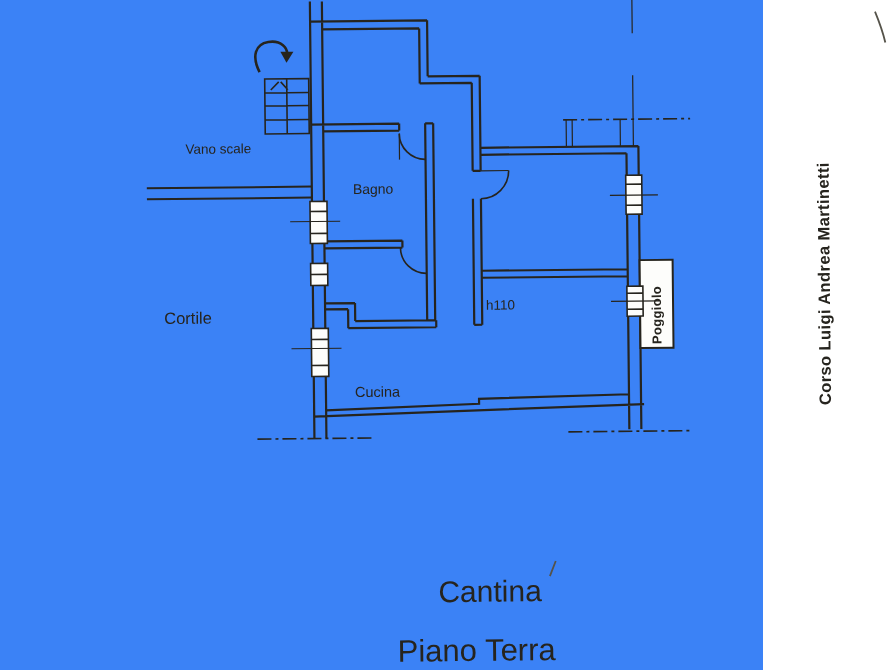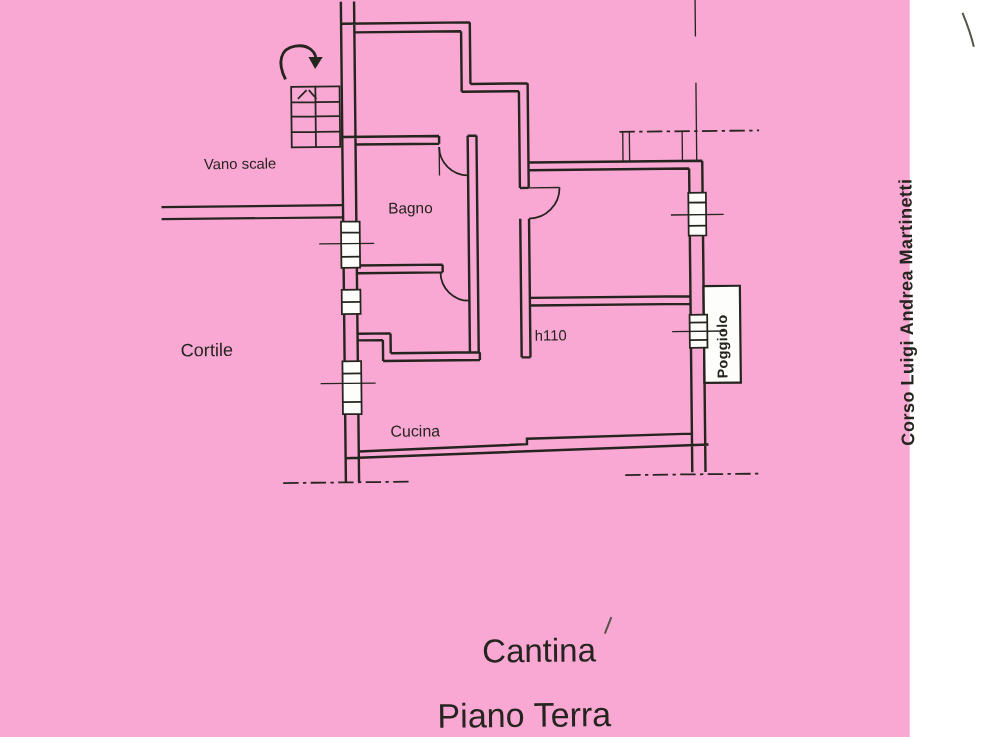--- a/index.html
+++ b/index.html
@@ -2,22 +2,22 @@
 <html><head>
 <meta charset="utf-8">
 <style>
   html,body{margin:0;padding:0;}
   body{
     width:893px;height:670px;overflow:hidden;
     background:#ffffff;
     font-family:"Liberation Sans", sans-serif;
   }
   .scan{
-    position:relative;width:827px;height:670px;
-    background:#f9a8d4;
+    position:relative;width:763px;height:670px;
+    background:#3b82f6;
   }
   svg text{
     fill:#26241e;
     font-family:"Liberation Sans", sans-serif;
   }
   .lbl-small{font-size:13.5px;}
   .lbl-room{font-size:14px;}
   .lbl-cortile{font-size:16.5px;}
   .lbl-cucina{font-size:14.5px;}
   .lbl-poggiolo{font-size:13px;font-weight:600;letter-spacing:.3px;}

